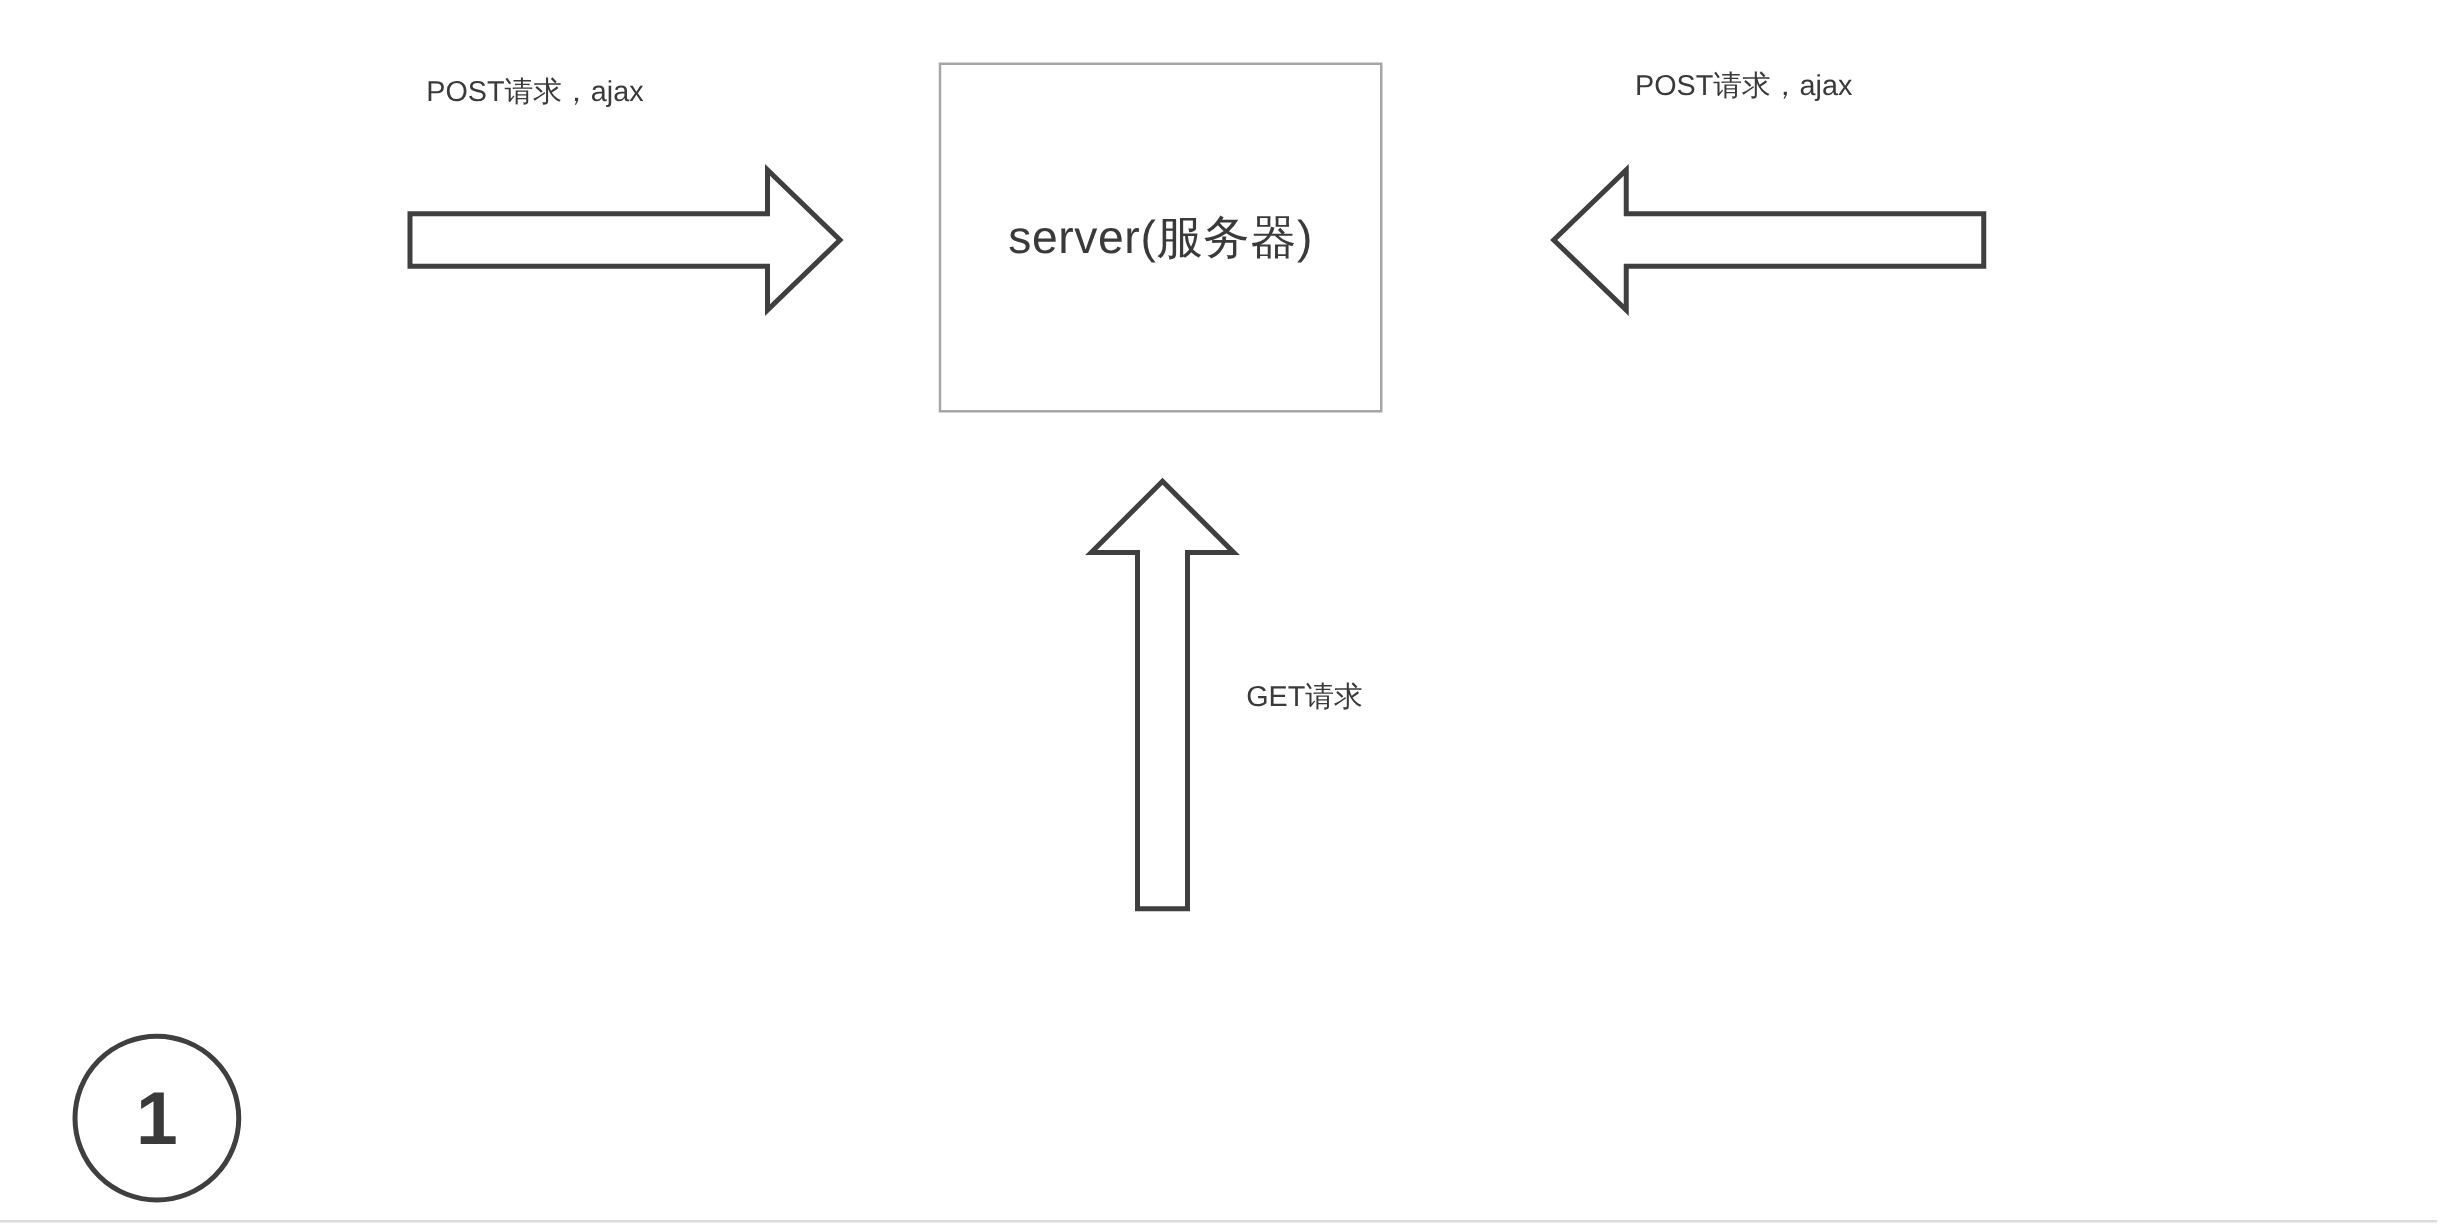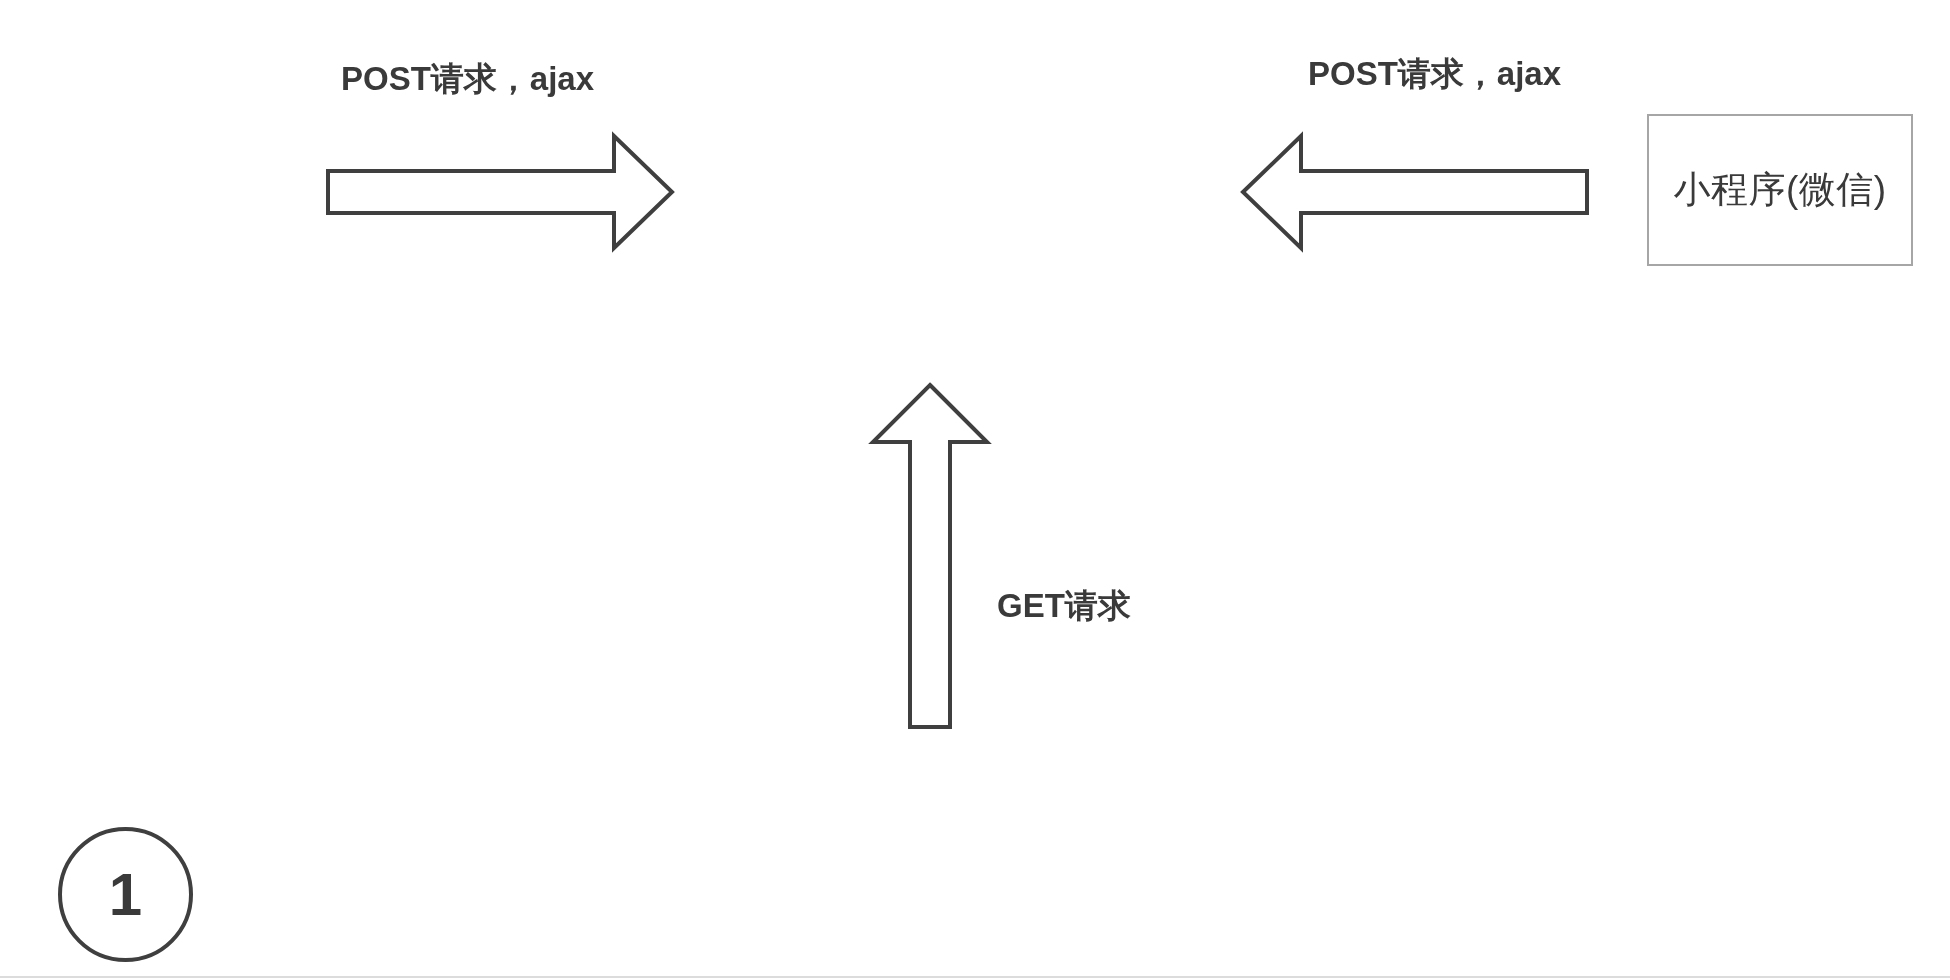--- a/index.html
+++ b/index.html
@@ -29,22 +29,22 @@
   .node-label {
     color: #3a3a3a;
     font-size: 37px;
     line-height: 1.2;
     letter-spacing: 0.5px;
     white-space: nowrap;
   }
   .edge-label {
     position: absolute;
     color: #3a3a3a;
-    font-size: 33px;
-    font-weight: 700;
+    font-size: 23px;
+    font-weight: 400;
     white-space: nowrap;
     line-height: 1;
   }
   .arrow-svg {
     position: absolute;
     overflow: visible;
   }
   .arrow-shape {
     fill: #ffffff;
     stroke: #3f3f3f;
@@ -80,36 +80,36 @@
 
 <div id="canvas">
 
 
   <div class="edge-label" style="left:341px; top:62px;">POST请求，ajax</div>
 
   <svg class="arrow-svg" style="left:326px; top:130px;" width="350" height="125" viewBox="0 0 350 125">
     <polygon class="arrow-shape" points="2,41 288,41 288,6 346,62 288,118 288,83 2,83"></polygon>
   </svg>
 
+  <div class="node-box" style="left:751px; top:50px; width:355px; height:280px;">
+    <span class="node-label">server(服务器)</span>
+  </div>
 
   <div class="edge-label" style="left:1308px; top:57px;">POST请求，ajax</div>
 
   <svg class="arrow-svg" style="left:1241px; top:130px;" width="350" height="125" viewBox="0 0 350 125">
     <polygon class="arrow-shape" points="2,62 60,6 60,41 346,41 346,83 60,83 60,118"></polygon>
   </svg>
 
-  <div class="node-box" style="left:1647px; top:114px; width:266px; height:152px;">
-    <span class="node-label">小程序(微信)</span>
-  </div>
 
   <svg class="arrow-svg" style="left:870px; top:382px;" width="120" height="348" viewBox="0 0 120 348">
     <polygon class="arrow-shape" points="60,3 117,60 80,60 80,345 40,345 40,60 3,60"></polygon>
   </svg>
 
-  <div class="edge-label" style="left:997px; top:546px;margin-top:43px;">GET请求</div>
+  <div class="edge-label" style="left:997px; top:546px;">GET请求</div>
 
 
   <div class="step-circle" style="left:58px; top:827px; width:135px; height:135px;">
     <span class="step-number">1</span>
   </div>
 
   <div class="page-edge" style="top:976px;"></div>
 
 </div>
 

